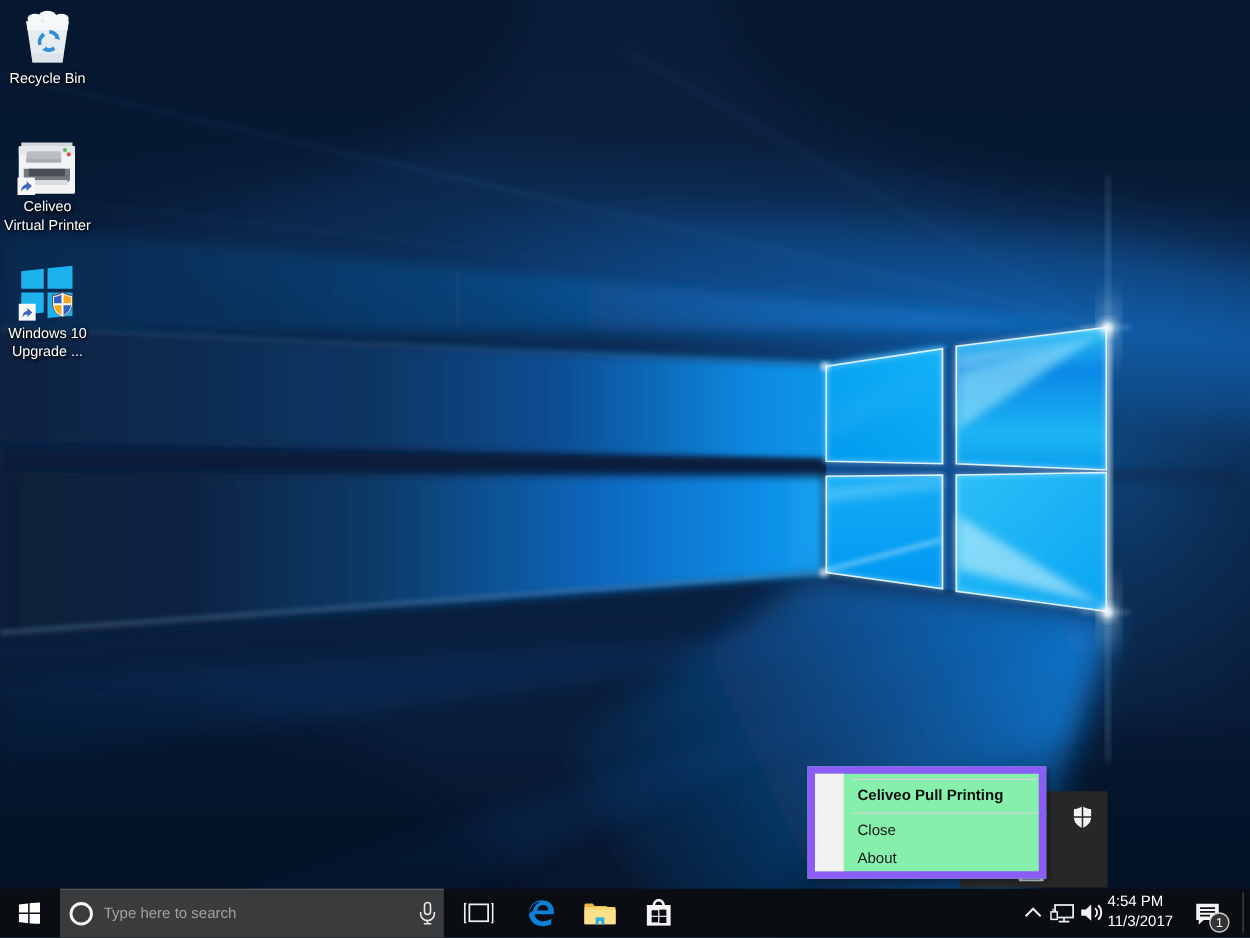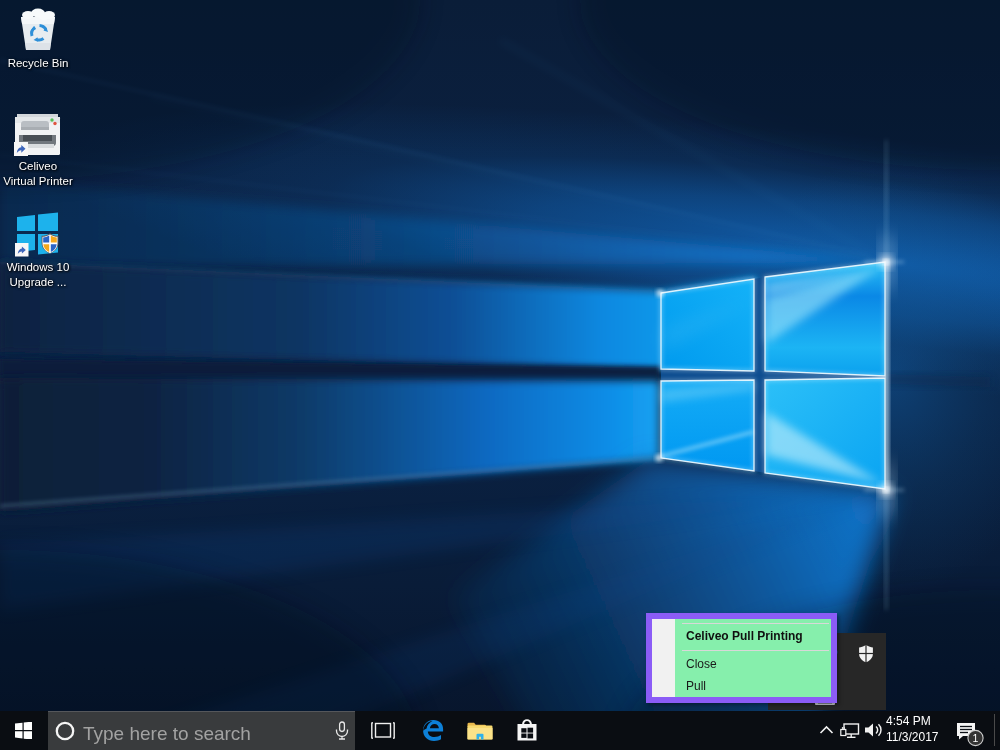--- a/index.html
+++ b/index.html
@@ -201,37 +201,37 @@
   <rect x="50" y="65" width="14" height="2" fill="#8f959a"></rect>
   <rect x="50" y="69" width="14" height="2" fill="#8f959a"></rect>
 </svg>
 
 <div class="abs" id="menu" style="left:646px;top:613px;width:179px;height:78px;background:#86efac;border:6px solid #8b5cf6;box-shadow:2px 2px 4px rgba(0,0,0,.4);">
   <div class="abs" style="left:0;top:0;width:23px;height:78px;background:#f1f1f1;"></div>
   <div class="abs" style="left:30px;top:4px;width:147px;height:1px;background:#d8d8d8;"></div>
   <div class="abs" style="left:34px;top:10px;font-size:12px;font-weight:bold;color:#101010;">Celiveo Pull Printing</div>
   <div class="abs" style="left:30px;top:31px;width:147px;height:1px;background:#d8d8d8;"></div>
   <div class="abs" style="left:34px;top:38px;font-size:12px;color:#1a1a1a;">Close</div>
-  <div class="abs" style="left:34px;top:60px;font-size:12px;color:#1a1a1a;">Pull</div>
+  <div class="abs" style="left:34px;top:60px;font-size:12px;color:#1a1a1a;">About</div>
 </div>
 
 <div class="abs" id="taskbar" style="left:0;top:711px;width:1000px;height:39px;background:#0a0d12;"></div>
 <svg class="abs" style="left:15px;top:722px" width="18" height="17" viewBox="0 0 18 17">
   <g fill="#ffffff">
     <polygon points="0,1.6 7.5,.7 7.5,8 0,8"></polygon>
     <polygon points="8.7,.55 17,-0.4 17,8 8.7,8"></polygon>
     <polygon points="0,9.2 7.5,9.2 7.5,16.5 0,15.6"></polygon>
     <polygon points="8.7,9.2 17,9.2 17,17.6 8.7,16.7"></polygon>
   </g>
 </svg>
 <div class="abs" style="left:48px;top:711px;width:307px;height:38px;background:#393b3d;border-top:1px solid #55575b;"></div>
 <svg class="abs" style="left:55px;top:721px" width="22" height="20" viewBox="0 0 22 20">
   <circle cx="10" cy="10" r="8.2" fill="none" stroke="#f5f5f5" stroke-width="2.3"></circle>
 </svg>
-<div class="abs" style="left:83px;top:723px;font-size:19px;color:#a2a2a2;">Type here to search</div>
+<div class="abs" style="left:83px;top:723px;font-size:12px;color:#a2a2a2;">Type here to search</div>
 <svg class="abs" style="left:334px;top:721px" width="16" height="19" viewBox="0 0 16 19">
   <rect x="5.6" y="1" width="4.8" height="9.5" rx="2.4" fill="none" stroke="#e8e8e8" stroke-width="1.3"></rect>
   <path d="M2.5 8.5 v1.5 a5.5 5.5 0 0 0 11 0 V8.5 M8 15.5 v2.5 M5 18 h6" fill="none" stroke="#e8e8e8" stroke-width="1.3"></path>
 </svg>
 <svg class="abs" style="left:371px;top:722px" width="24" height="17" viewBox="0 0 24 17">
   <rect x="4.5" y="1.5" width="15" height="13.5" fill="none" stroke="#f0f0f0" stroke-width="1.4"></rect>
   <path d="M2 .8 L.8 1 v15 l1.2 .2 M22 .8 l1.2 .2 v15 l-1.2 .2" fill="none" stroke="#f0f0f0" stroke-width="1.4"></path>
 </svg>
 <svg class="abs" style="left:421px;top:718px" width="24" height="25" viewBox="0 0 24 25">
   <path d="M12.4 2.1 C6.6 2.1 2.1 6.6 2.1 12.4 C2.1 18.5 6.7 22.9 13.1 22.9 c2.7 0 5.1-.6 6.9-1.7 v-4.2 c-1.7 1.2-4 2-6.6 2 c-3.5 0-6.3-1.9-6.6-5.6 H22.1 v-2.5 C22.1 5.8 18.2 2.1 12.4 2.1 Z M8.9 10.3 c.3-2.6 2.1-4.4 4.6-4.4 c2.6 0 4.3 2 4.4 4.4 Z" fill="#0d80d8"></path>

